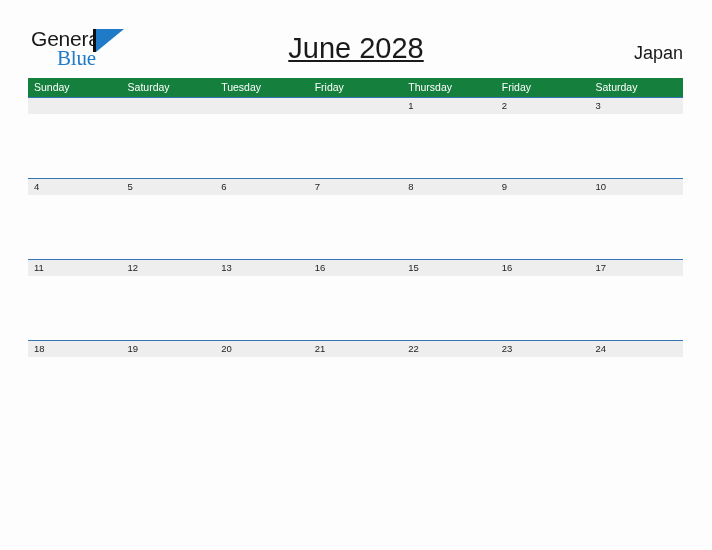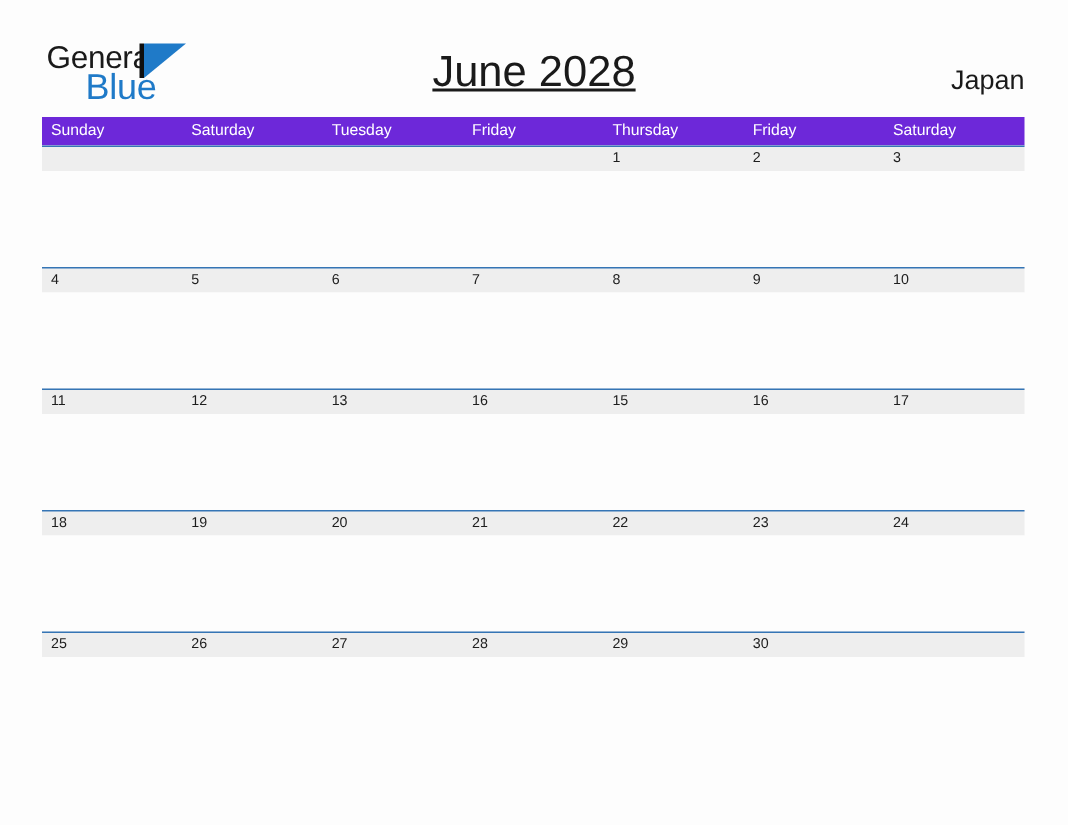--- a/index.html
+++ b/index.html
@@ -44,25 +44,25 @@
     font-size: 21px;
     line-height: 21px;
     color: #1a1a1a;
     letter-spacing: -0.2px;
     font-family: "Liberation Sans", sans-serif;
   }
   .logo-blue {
     position: absolute;
     left: 26px;
     top: 20px;
-    font-size: 24px;
+    font-size: 21px;
     line-height: 21px;
     color: #1f7ac8;
     letter-spacing: -0.2px;
-    font-family: Liberation Sans, sans-serif;
+    font-family: Liberation Serif, serif;
   }
   .logo-mark {
     position: absolute;
     left: 62px;
     top: 1px;
     width: 31px;
     height: 23px;
   }
   .logo-mark .bar {
     position: absolute;
@@ -111,21 +111,21 @@
     position: absolute;
     left: 28px;
     top: 78px;
     width: 655px;
   }
 
   .weekday-row {
     display: flex;
     width: 655px;
     height: 19px;
-    background: #6d28d9;
+    background: #15803d;
   }
   .weekday-cell {
     width: 93.57px;
     height: 19px;
     box-sizing: border-box;
     padding-left: 6px;
     display: flex;
     align-items: center;
     color: #ffffff;
     font-size: 10.5px;
@@ -247,27 +247,18 @@
         <div class="day-cell">20</div>
         <div class="day-cell">21</div>
         <div class="day-cell">22</div>
         <div class="day-cell">23</div>
         <div class="day-cell">24</div>
       </div>
       <div class="day-body"></div>
     </div>
 
     <div class="week-row">
-      <div class="week-band">
-        <div class="day-cell">25</div>
-        <div class="day-cell">26</div>
-        <div class="day-cell">27</div>
-        <div class="day-cell">28</div>
-        <div class="day-cell">29</div>
-        <div class="day-cell">30</div>
-        <div class="day-cell"></div>
-      </div>
       <div class="day-body"></div>
     </div>
 
   </div>
 
 </div>
 
 </body></html>

